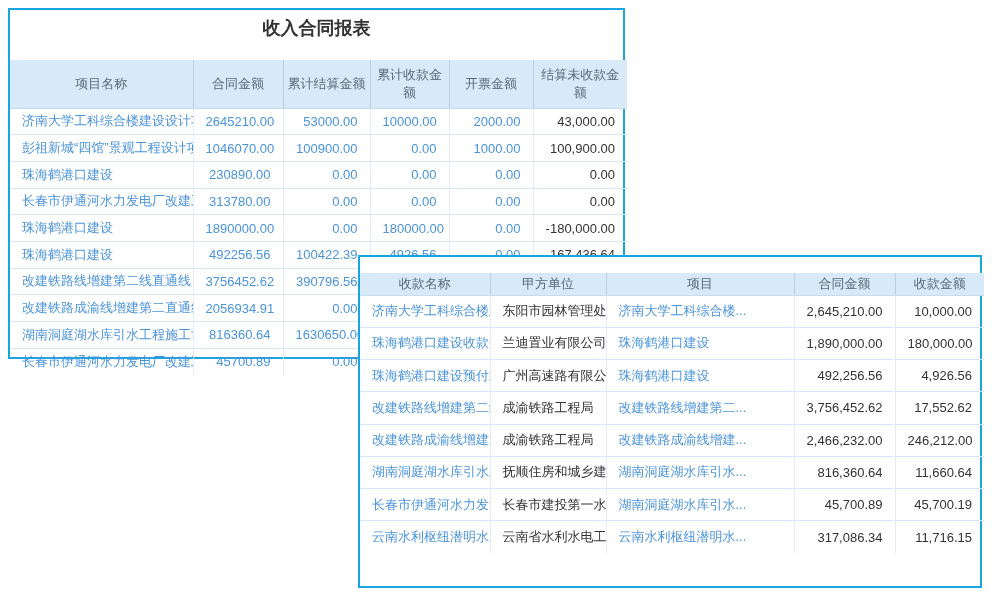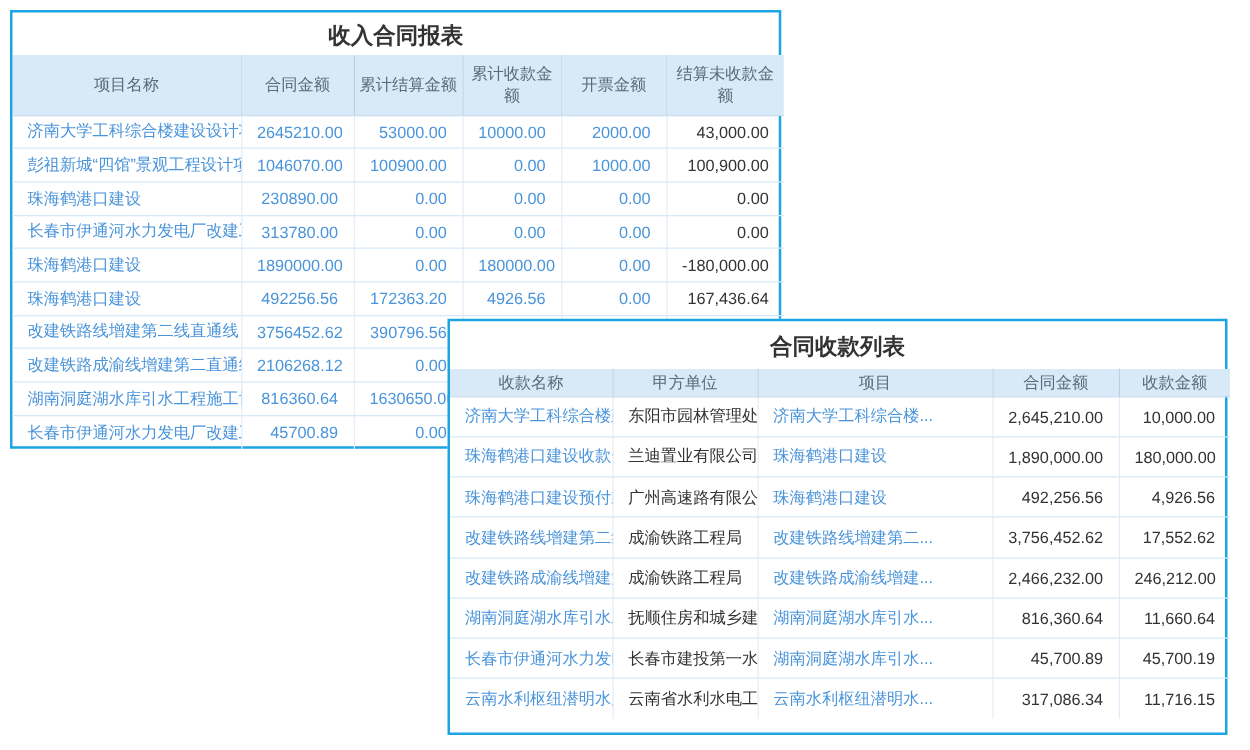--- a/index.html
+++ b/index.html
@@ -28,20 +28,21 @@
     font-size:18px;
     color:#333;
     overflow:hidden;
   }
   .panel-income .panel-title{height:34px;line-height:36px;}
   .panel-collection .panel-title{height:38px;line-height:40px;}
   table.grid{
     width:100%;
     border-collapse:collapse;
     table-layout:fixed;
+    margin-top:16px;
   }
   table.grid th{
     background:var(--header-bg);
     color:var(--header-text);
     font-weight:normal;
     font-size:13px;
     text-align:center;
     vertical-align:middle;
     line-height:1.35;
     border-right:1px solid var(--head-col-line);
@@ -131,36 +132,36 @@
           <td class="align-left c-link">珠海鹤港口建设</td>
           <td class="align-right c-link">1890000.00</td>
           <td class="align-right c-link">0.00</td>
           <td class="align-right c-link">180000.00</td>
           <td class="align-right c-link">0.00</td>
           <td class="align-right c-dark">-180,000.00</td>
         </tr>
         <tr>
           <td class="align-left c-link">珠海鹤港口建设</td>
           <td class="align-right c-link">492256.56</td>
-          <td class="align-right c-link">172363.20</td>
+          <td class="align-right c-link">100422.39</td>
           <td class="align-right c-link">4926.56</td>
           <td class="align-right c-link">0.00</td>
           <td class="align-right c-dark">167,436.64</td>
         </tr>
         <tr>
           <td class="align-left c-link">改建铁路线增建第二线直通线</td>
           <td class="align-right c-link">3756452.62</td>
           <td class="align-right c-link">390796.56</td>
           <td class="align-right c-link"></td>
           <td class="align-right c-link"></td>
           <td class="align-right c-dark"></td>
         </tr>
         <tr>
           <td class="align-left c-link">改建铁路成渝线增建第二直通线路</td>
-          <td class="align-right c-link">2106268.12</td>
+          <td class="align-right c-link">2056934.91</td>
           <td class="align-right c-link">0.00</td>
           <td class="align-right c-link"></td>
           <td class="align-right c-link"></td>
           <td class="align-right c-dark"></td>
         </tr>
         <tr>
           <td class="align-left c-link">湖南洞庭湖水库引水工程施工协议</td>
           <td class="align-right c-link">816360.64</td>
           <td class="align-right c-link">1630650.00</td>
           <td class="align-right c-link"></td>
@@ -173,21 +174,20 @@
           <td class="align-right c-link">0.00</td>
           <td class="align-right c-link"></td>
           <td class="align-right c-link"></td>
           <td class="align-right c-dark"></td>
         </tr>
       </tbody>
   </table>
 </div>
 
 <div class="panel panel-collection">
-  <div class="panel-title">合同收款列表</div>
   <table class="grid">
     <colgroup>
         <col style="width: 130px;">
         <col style="width: 116px;">
         <col style="width: 188px;">
         <col style="width: 101px;">
         <col style="width: 89px;">
       </colgroup>
     <thead>
         <tr>

